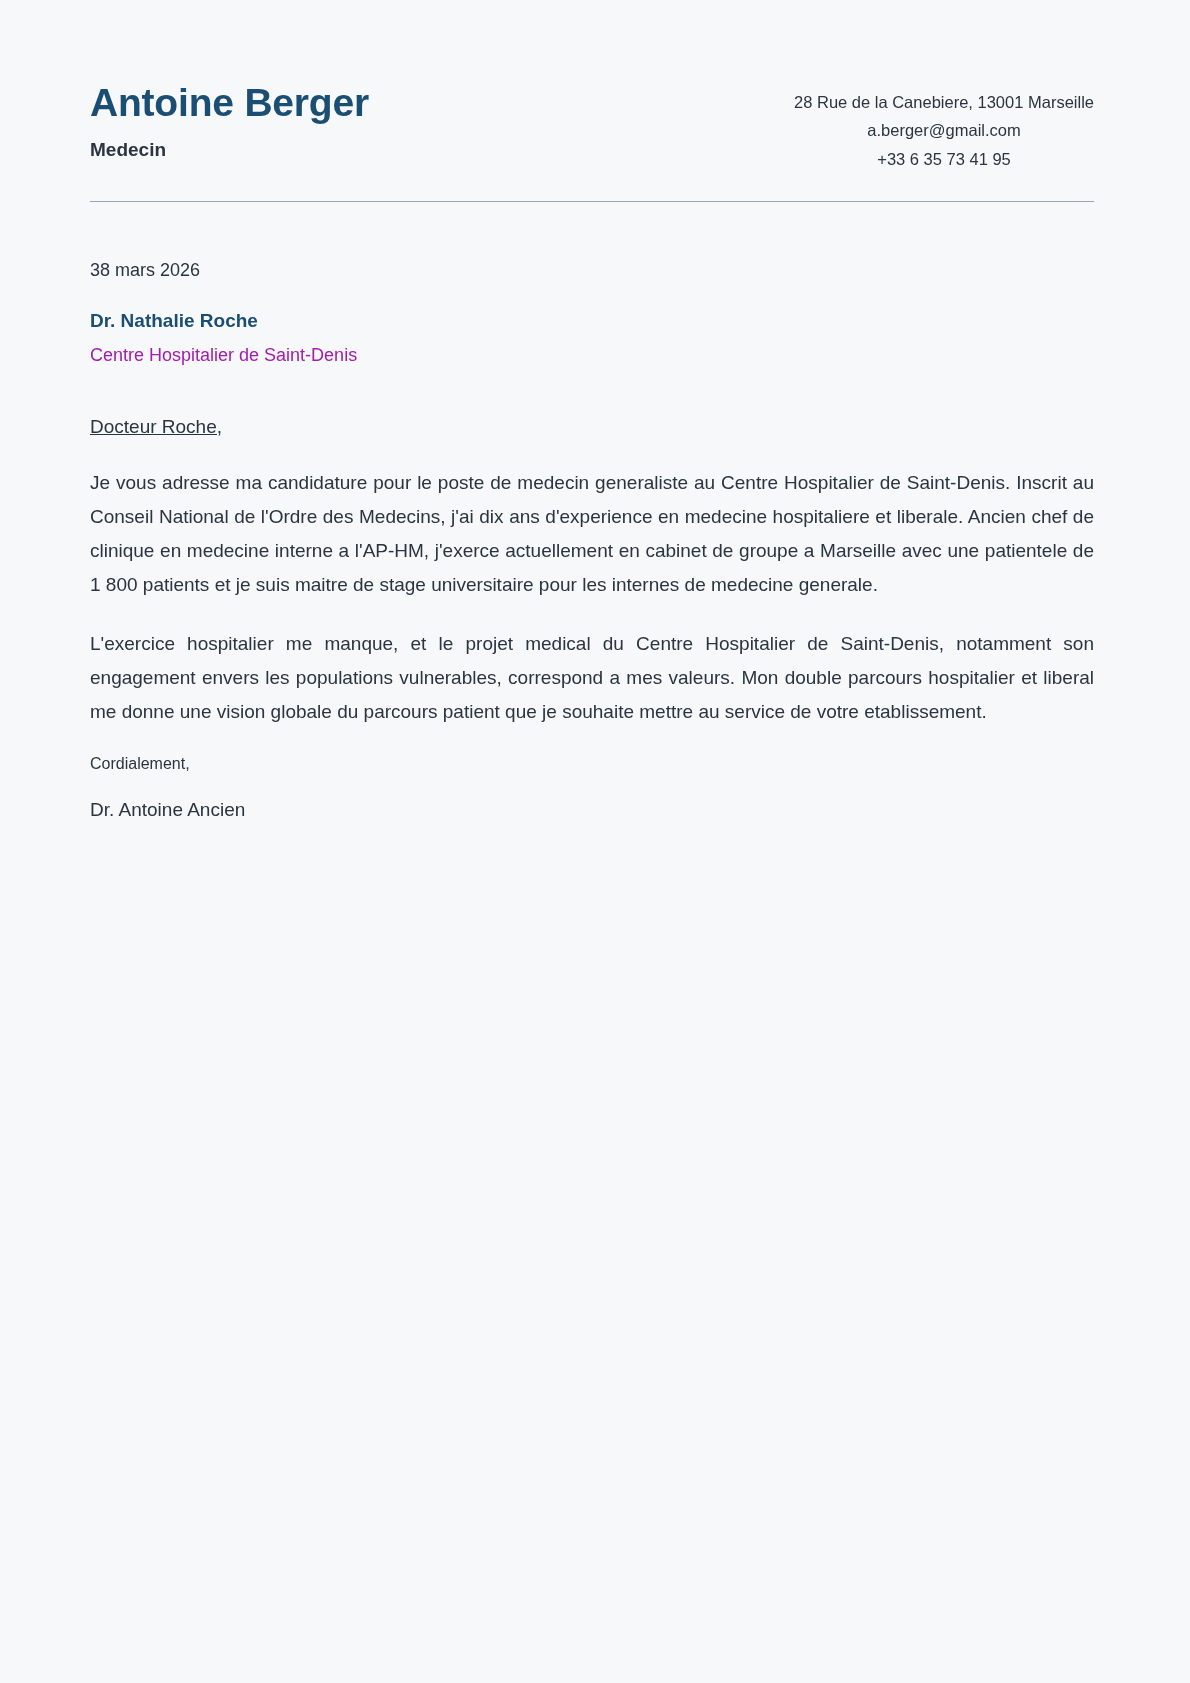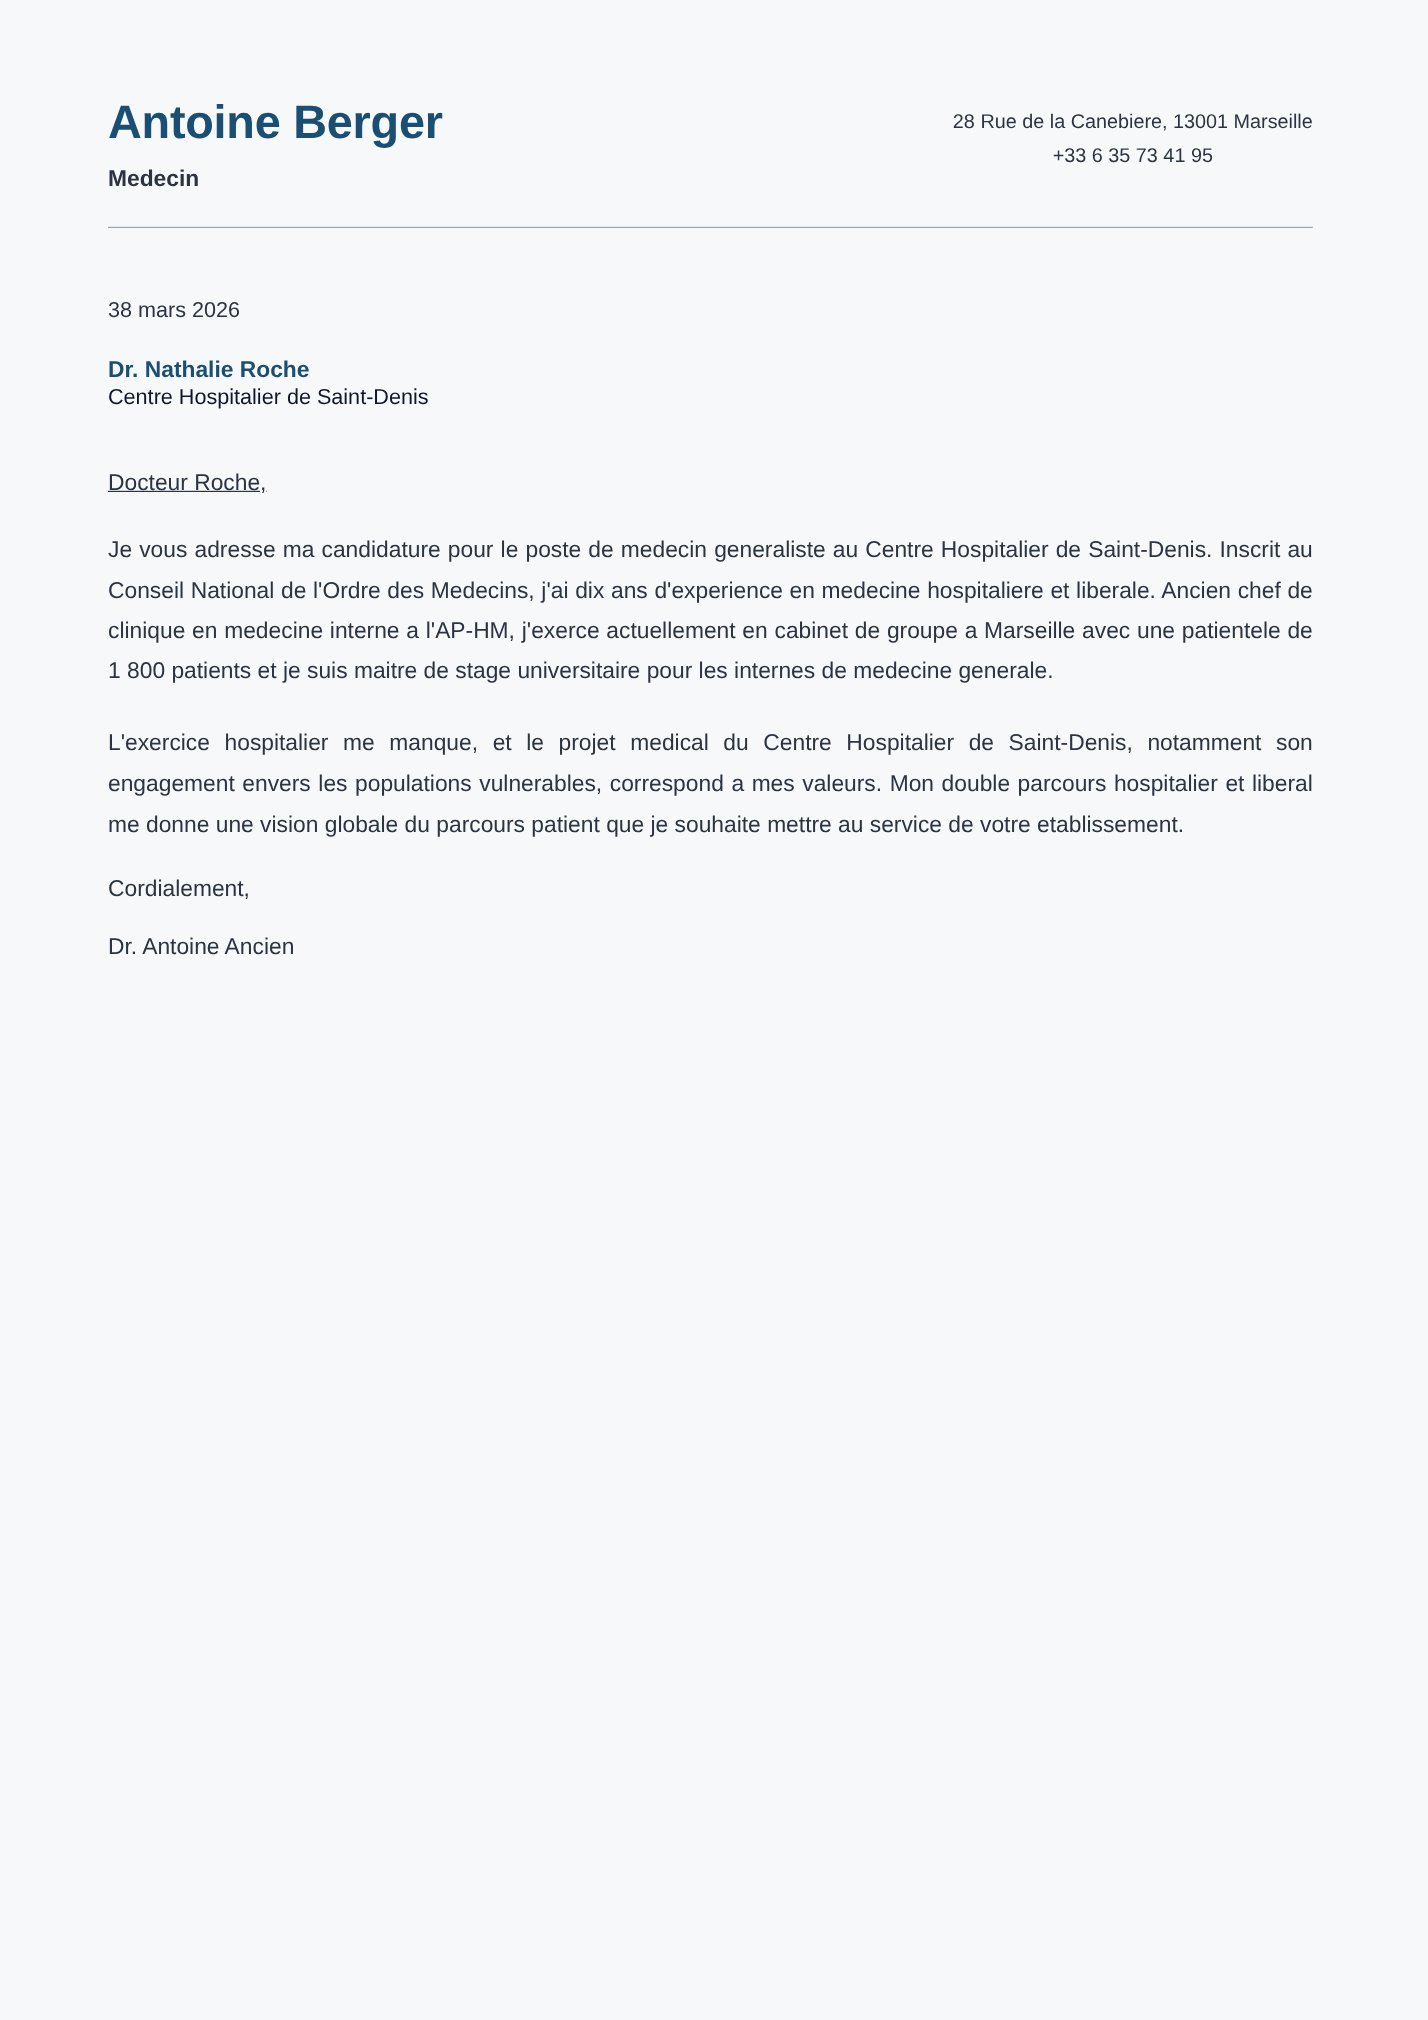--- a/index.html
+++ b/index.html
@@ -63,23 +63,23 @@
     font-size: 18px;
     color: #2b3440;
   }
   .recipient-name {
     margin-top: 29px;
     font-size: 19px;
     font-weight: bold;
     color: #1a4f73;
   }
   .recipient-org {
-    margin-top: 1px;
+    margin-top: 13px;
     font-size: 18px;
-    color: #0f172a;
+    color: #a21caf;
   }
   
   .letter {
     margin-top: 50px;
   }
   .salutation {
     font-size: 19px;
     color: #2b3440;
     margin-bottom: 28px;
     text-decoration: underline;
@@ -88,21 +88,21 @@
     font-size: 19px;
     line-height: 1.78;
     color: #2b3440;
     text-align: justify;
     margin: 0 0 26px 0;
   }
   .para.plain {
     text-align: left;
   }
   .closing {
-    font-size: 19px;
+    font-size: 16px;
     color: #2b3440;
     margin: 0 0 26px 0;
   }
   .signature {
     font-size: 19px;
     color: #2b3440;
     margin: 0;
   }
 </style>
 </head>
@@ -110,20 +110,21 @@
 
 <div class="page">
 
   <div class="header">
     <div class="identity">
       <h1 class="name">Antoine Berger</h1>
       <div class="role">Medecin</div>
     </div>
     <div class="contact">
       <div>28 Rue de la Canebiere, 13001 Marseille</div>
+      <div>a.berger@gmail.com</div>
       <div>+33 6 35 73 41 95</div>
     </div>
   </div>
 
   <hr class="rule">
 
   <div class="meta">
     <div class="date">38 mars 2026</div>
     <div class="recipient-name">Dr. Nathalie Roche</div>
     <div class="recipient-org">Centre Hospitalier de Saint-Denis</div>

